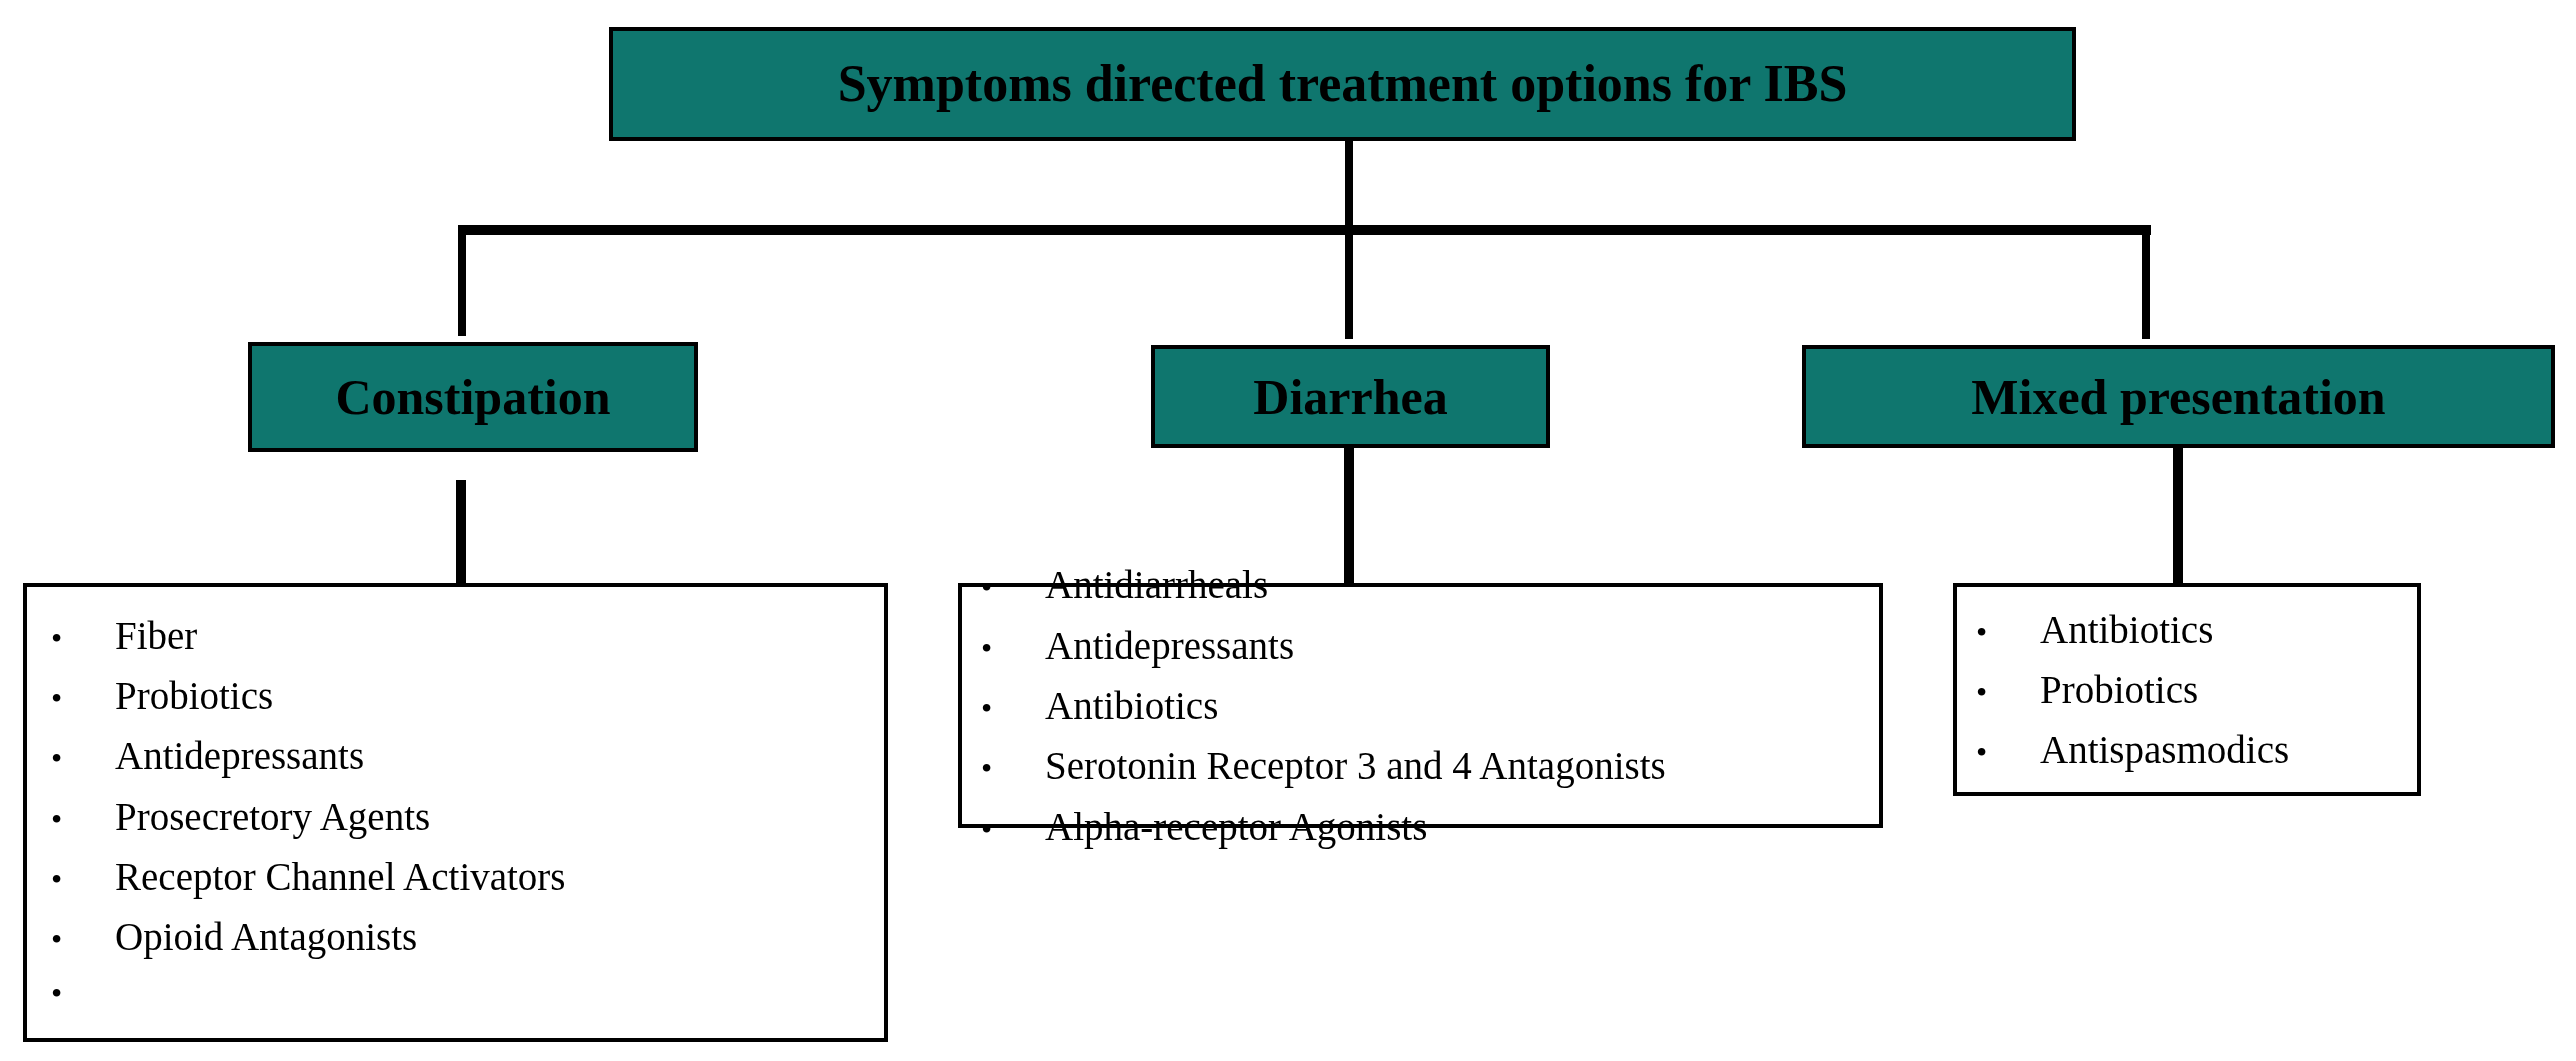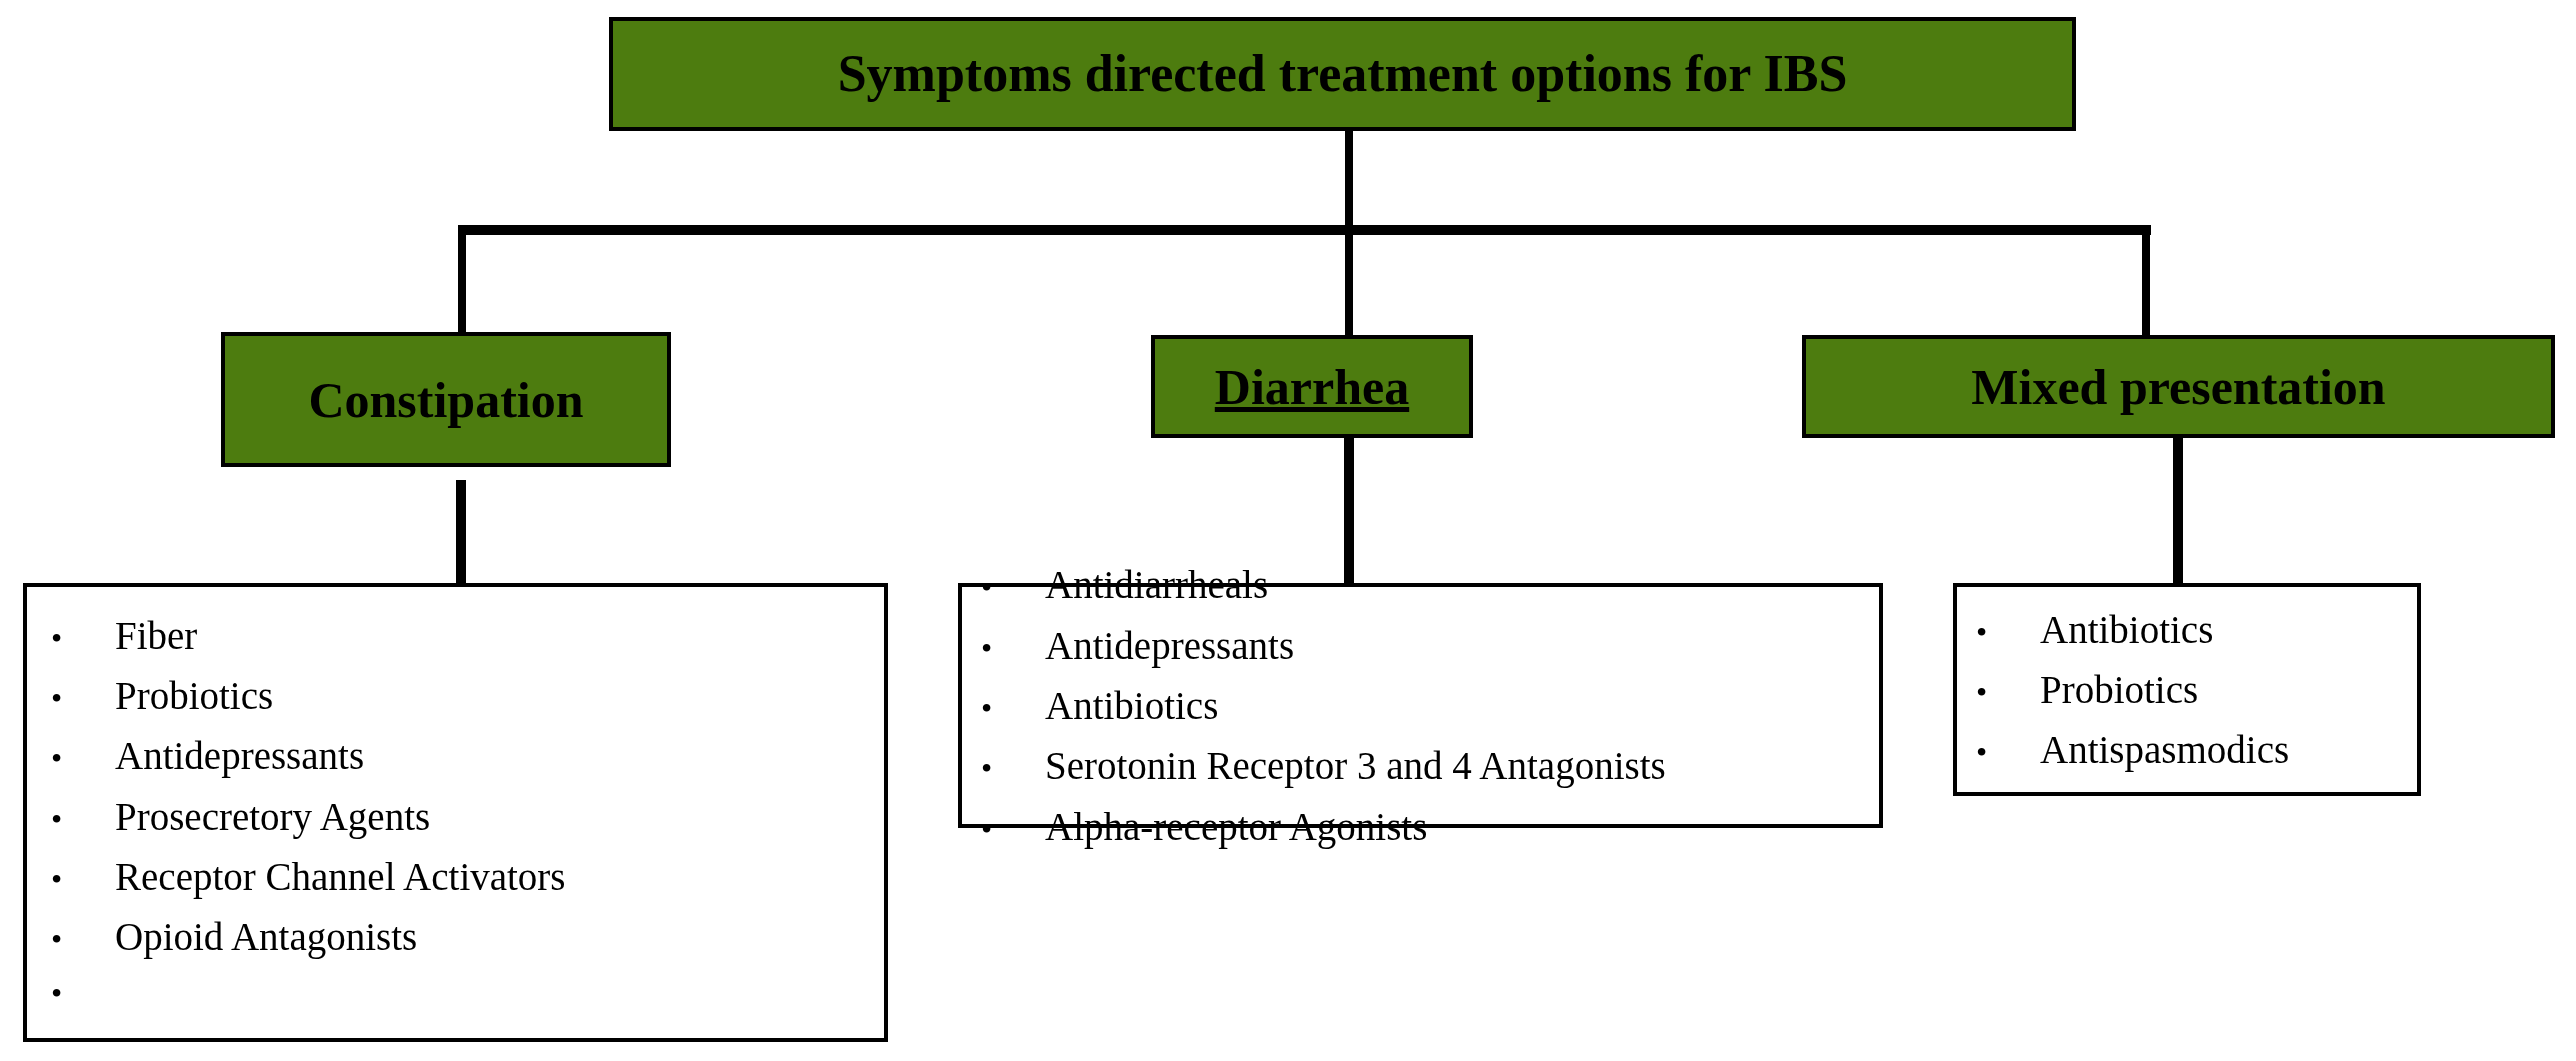--- a/index.html
+++ b/index.html
@@ -15,58 +15,58 @@
     font-family: "Liberation Serif", "DejaVu Serif", serif;
     color: #000000;
     overflow: hidden;
   }
 
   
   .node-box {
     position: absolute;
     box-sizing: border-box;
     border: 4.8px solid #000000;
-    background: #4d7c0f;
+    background: #0f766e;
     display: flex;
     align-items: center;
     justify-content: center;
     z-index: 3;
+    margin-top: 10px;
   }
   .node-title {
     font-weight: bold;
     line-height: 1.0;
     white-space: nowrap;
     text-align: center;
   }
 
   
   #root-box {
     left: 609px;
     top: 17px;
     width: 1467px;
     height: 114px;
     border-width: 4.8px;
   }
   #root-box .node-title { font-size: 52px; }
 
   
   #box-constipation {
-    left: 221px;
+    left: 248px;
     top: 332px;
     width: 450px;
-    height: 135px;
+    height: 110px;
   }
   #box-constipation .node-title { font-size: 50px; }
 
   #box-diarrhea {
     left: 1151px;
     top: 335px;
-    width: 322px;
+    width: 399px;
     height: 103px;
-    text-decoration: underline;
   }
   #box-diarrhea .node-title { font-size: 50px; }
 
   #box-mixed {
     left: 1802px;
     top: 335px;
     width: 753px;
     height: 103px;
   }
   #box-mixed .node-title { font-size: 50px; font-family: Liberation Serif, serif; }

